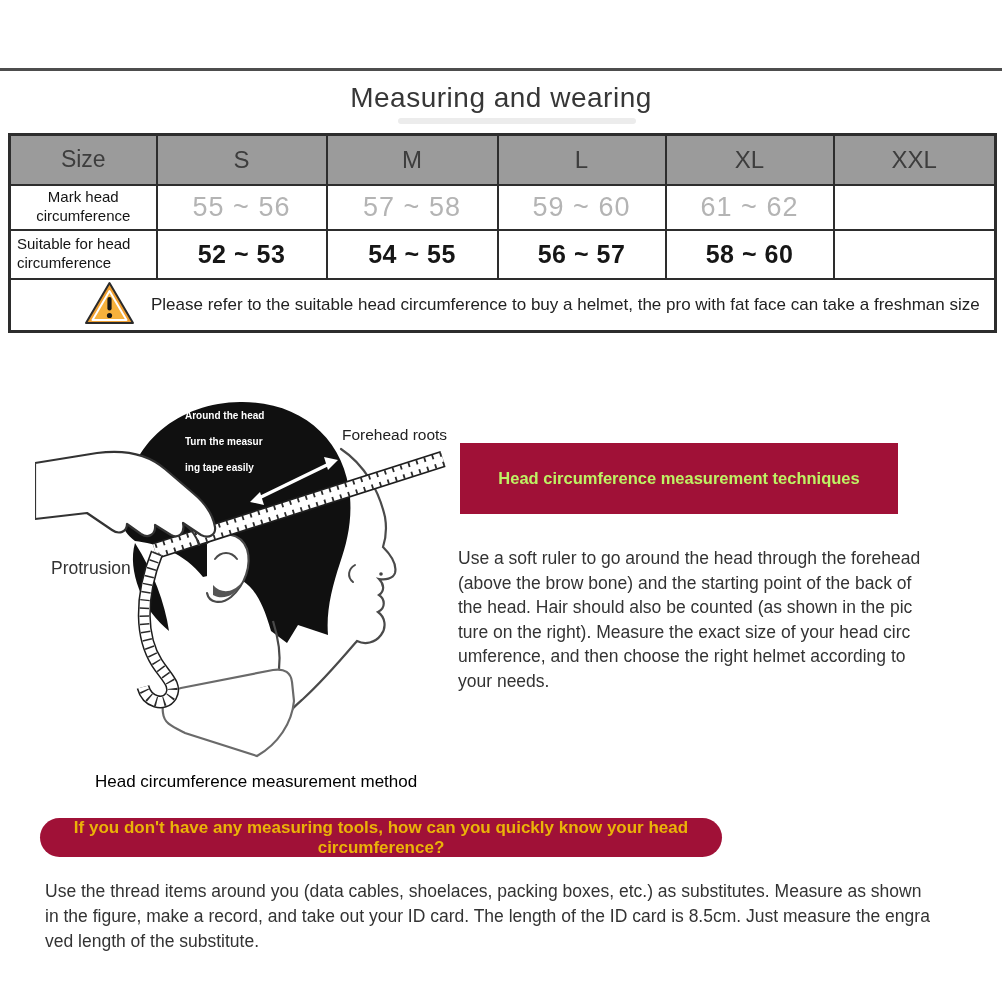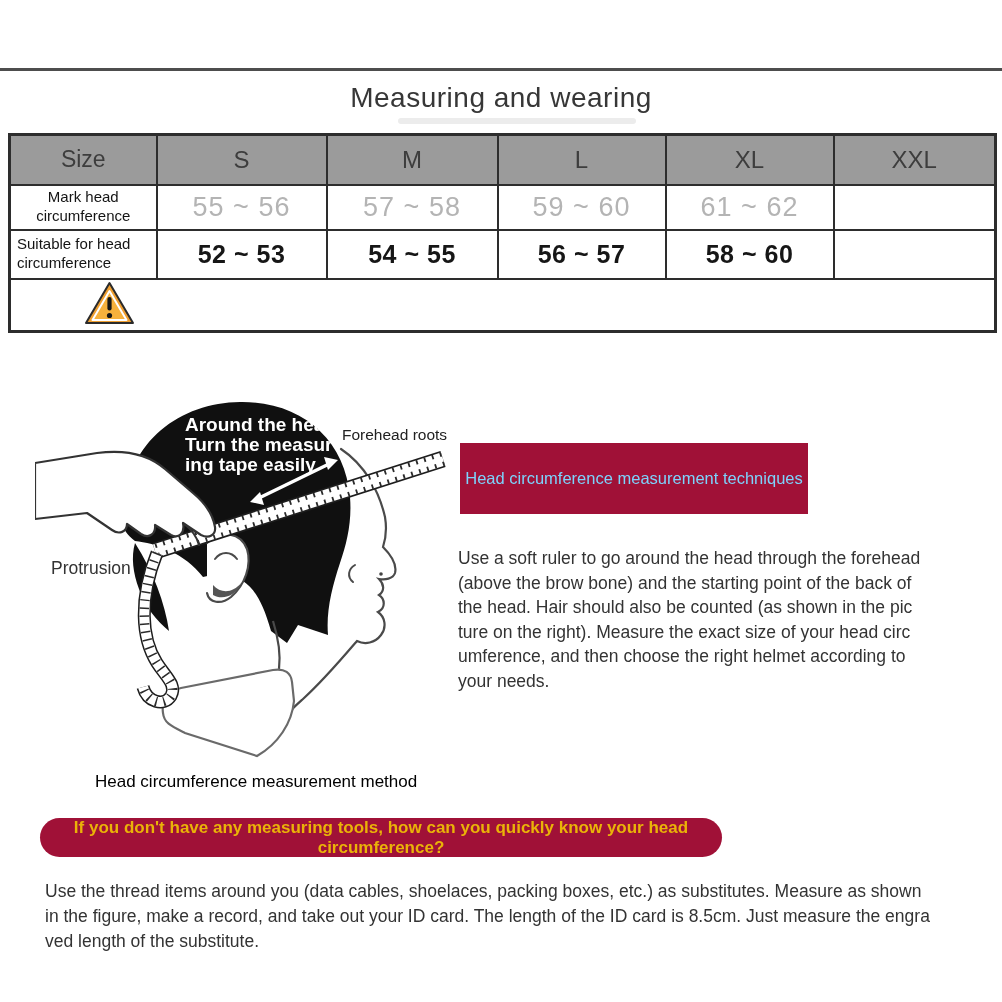--- a/index.html
+++ b/index.html
@@ -39,32 +39,32 @@
   .val-muted{font-size:27px;color:var(--muted-value);letter-spacing:1px;}
   .val-strong{font-size:25px;font-weight:600;color:#161616;letter-spacing:.5px;}
   .note-cell{height:50px;}
   .note-inner{display:flex;align-items:center;gap:15px;padding-left:72px;}
   .note-text{font-size:17px;color:#222;text-align:left;}
 
   
   .illustration{position:absolute;left:35px;top:393px;width:440px;height:378px;}
   .illustration svg{position:absolute;left:0;top:0;}
   .hair-label{
-    position:absolute;left:150px;top:22px;width:170px;
-    color:#ffffff;font-size:19px;font-weight:700;line-height:20px;white-space:pre-line;
+    position:absolute;left:150px;top:10px;width:170px;
+    color:#ffffff;font-size:10px;font-weight:700;line-height:26px;white-space:pre-line;
   }
   .forehead-label{position:absolute;left:307px;top:33px;font-size:15.5px;color:#222;white-space:nowrap;}
   .protrusion-label{position:absolute;left:16px;top:165px;font-size:17.5px;color:#333;}
   .illus-caption{position:absolute;left:95px;top:772px;font-size:17px;color:#000000;}
 
   
   .tech-banner{
-    position:absolute;left:460px;top:443px;width:348px;height:71px;
-    background:var(--accent);color:#7dd3fc;font-size:16.5px;
-    display:flex;align-items:center;justify-content:center;text-align:center;
+    position:absolute;left:460px;top:443px;width:438px;height:71px;
+    background:var(--accent);color:#bef264;font-size:16.5px;
+    display:flex;align-items:center;justify-content:center;text-align:center;font-weight:bold;
   }
   .tech-body{
     position:absolute;left:458px;top:546px;width:500px;
     font-size:17.5px;line-height:24.5px;color:#333;white-space:pre-line;
   }
 
   
   .pill-banner{
     position:absolute;left:40px;top:818px;width:682px;height:39px;border-radius:19.5px;
     background:var(--accent);color:#eab308;font-size:17px;font-weight:700;
@@ -124,20 +124,21 @@
         <td colspan="6" class="note-cell">
           <div class="note-inner">
             <span>
               <svg width="53" height="46" viewBox="0 0 53 46">
                 <path d="M26.5 3 L50 43 L3 43 Z" fill="#ef9f30" stroke="#2b2b2b" stroke-width="2" stroke-linejoin="round"></path>
                 <path d="M26.5 11 L43.5 40 L9.5 40 Z" fill="#f6b13c" stroke="#ffffff" stroke-width="2" stroke-linejoin="round"></path>
                 <rect x="24.4" y="17" width="4.2" height="13.5" rx="2.1" fill="#151515"></rect>
                 <circle cx="26.5" cy="35.5" r="2.6" fill="#151515"></circle>
               </svg>
             </span>
+            <span class="note-text">Please refer to the suitable head circumference to buy a helmet, the pro with fat face can take a freshman size</span>
           </div>
         </td>
       </tr>
     </tbody>
   </table>
 
   <div class="illustration">
     <svg width="440" height="378" viewBox="0 0 440 378">
 
       <path d="M 88 130 C 86 52 142 10 205 9 C 266 8 310 46 315 104 C 317 128 312 150 305 170

